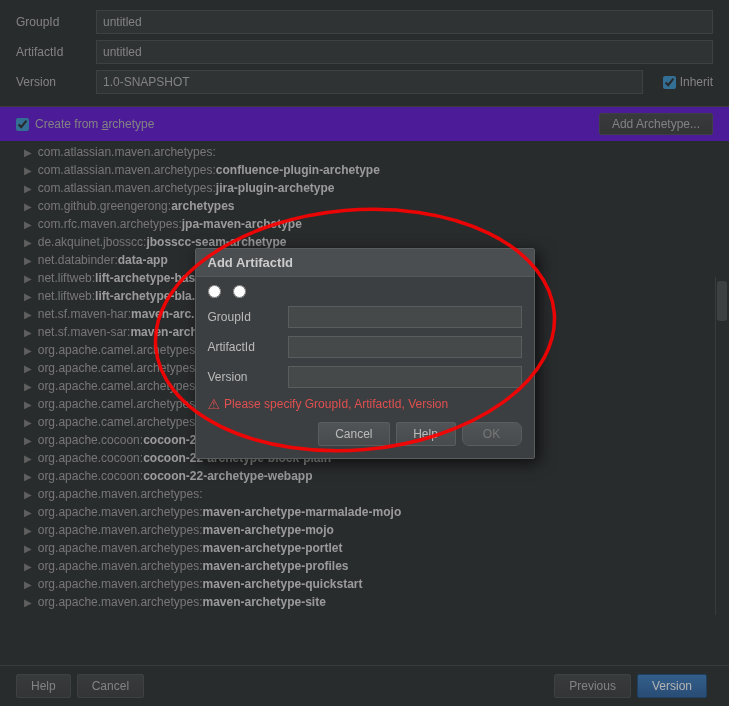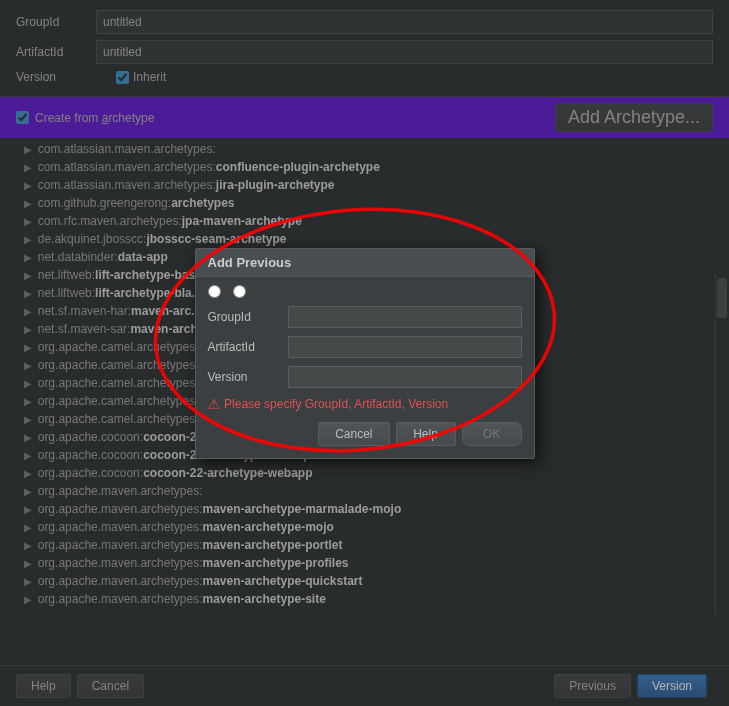--- a/index.html
+++ b/index.html
@@ -81,21 +81,21 @@
     }
 
     .archetype-label u { text-decoration: underline; }
 
     .add-archetype-btn {
       margin-left: auto;
       padding: 3px 12px;
       background: linear-gradient(to bottom, #515457, #484b4d);
       border: 1px solid #5a5d5e;
       color: #bbbbbb;
-      font-size: 18px;
+      font-size: 12px;
       cursor: pointer;
       border-radius: 2px;
     }
 
     
     .list-section {
       flex: 1;
       overflow: hidden;
       position: relative;
       background: #3c3f41;
@@ -314,20 +314,21 @@
     <div class="form-row">
       <span class="form-label">GroupId</span>
       <input class="form-input" type="text" value="untitled" style="">
     </div>
     <div class="form-row">
       <span class="form-label">ArtifactId</span>
       <input class="form-input" type="text" value="untitled" style="">
     </div>
     <div class="form-row">
       <span class="form-label">Version</span>
+      <input class="form-input" type="text" value="1.0-SNAPSHOT" style="">
       <div class="inherit-check">
         <input type="checkbox" checked="" style="">
         <span>Inherit</span>
       </div>
     </div>
   </div>
 
   <div class="archetype-row">
     <input type="checkbox" checked="" style="margin-right: 6px; accent-color: rgb(74, 159, 212);">
     <span class="archetype-label">Create from <u>a</u>rchetype</span>
@@ -474,21 +475,21 @@
     <button class="bottom-btn">Help</button>
     <button class="bottom-btn">Cancel</button>
     <div class="spacer"></div>
     <button class="bottom-btn">Previous</button>
     <button class="bottom-btn primary">Version</button>
   </div>
 
   <div class="modal-overlay">
     <div class="modal">
       <div class="modal-title-bar">
-        <span>Add Previous</span>
+        <span>Add ArtifactId</span>
       </div>
       <div class="modal-radio-row">
         <input type="radio" name="source" style="">
         <input type="radio" name="source" style="">
       </div>
       <div class="modal-body">
         <div class="modal-field-row">
           <span class="modal-field-label">GroupId</span>
           <input class="modal-field-input" type="text" style="">
         </div>

